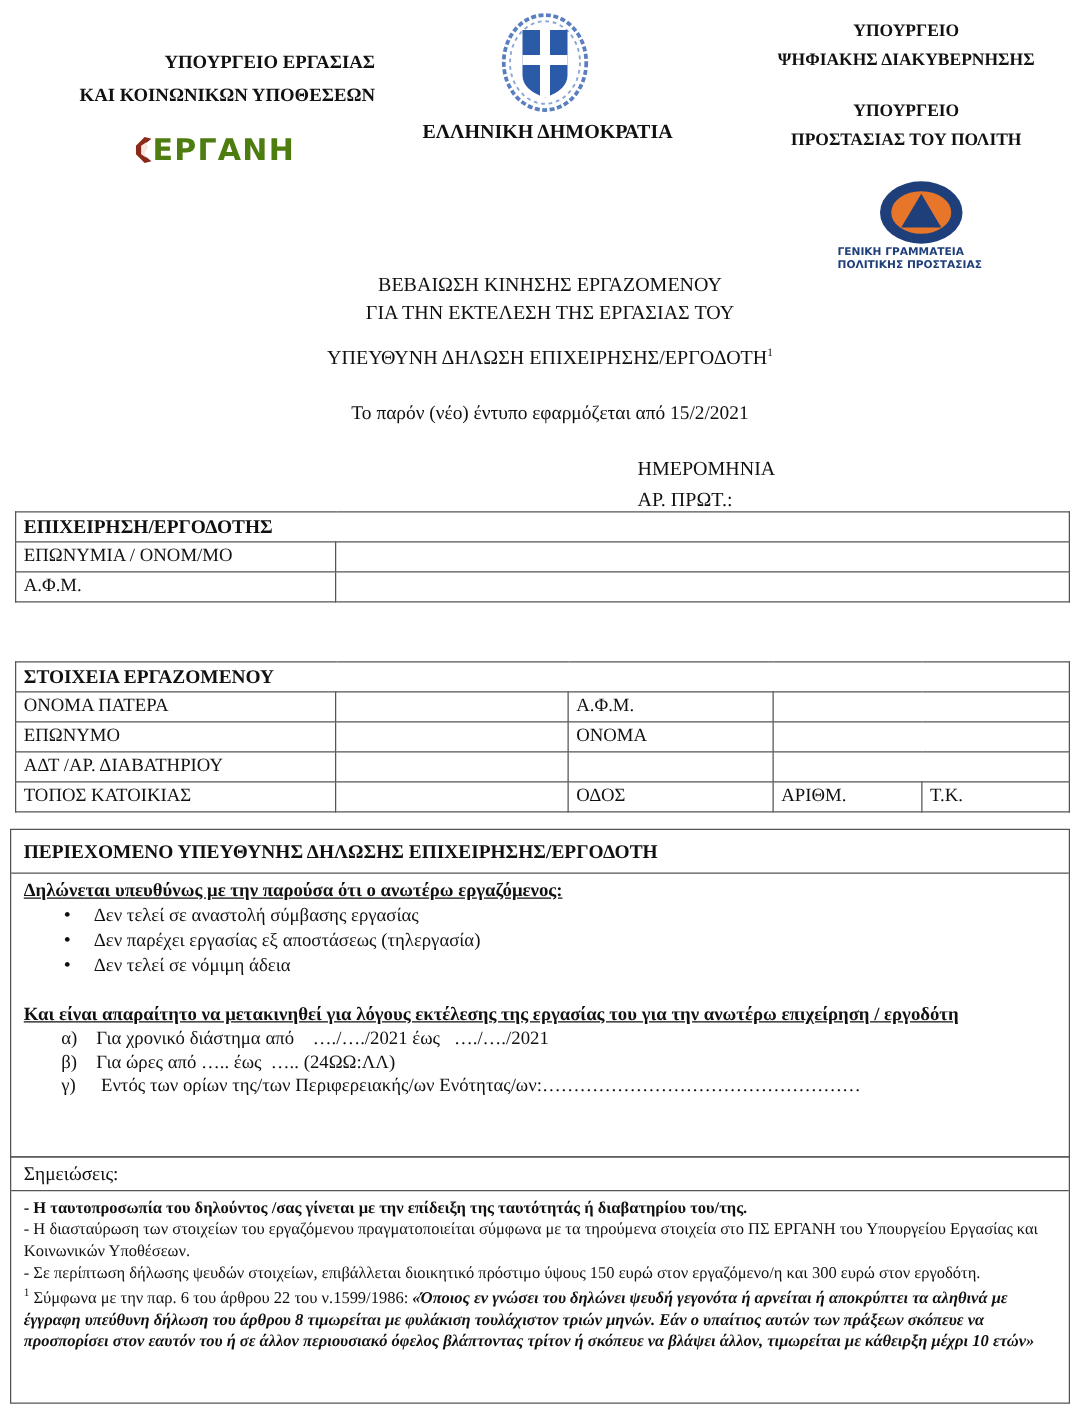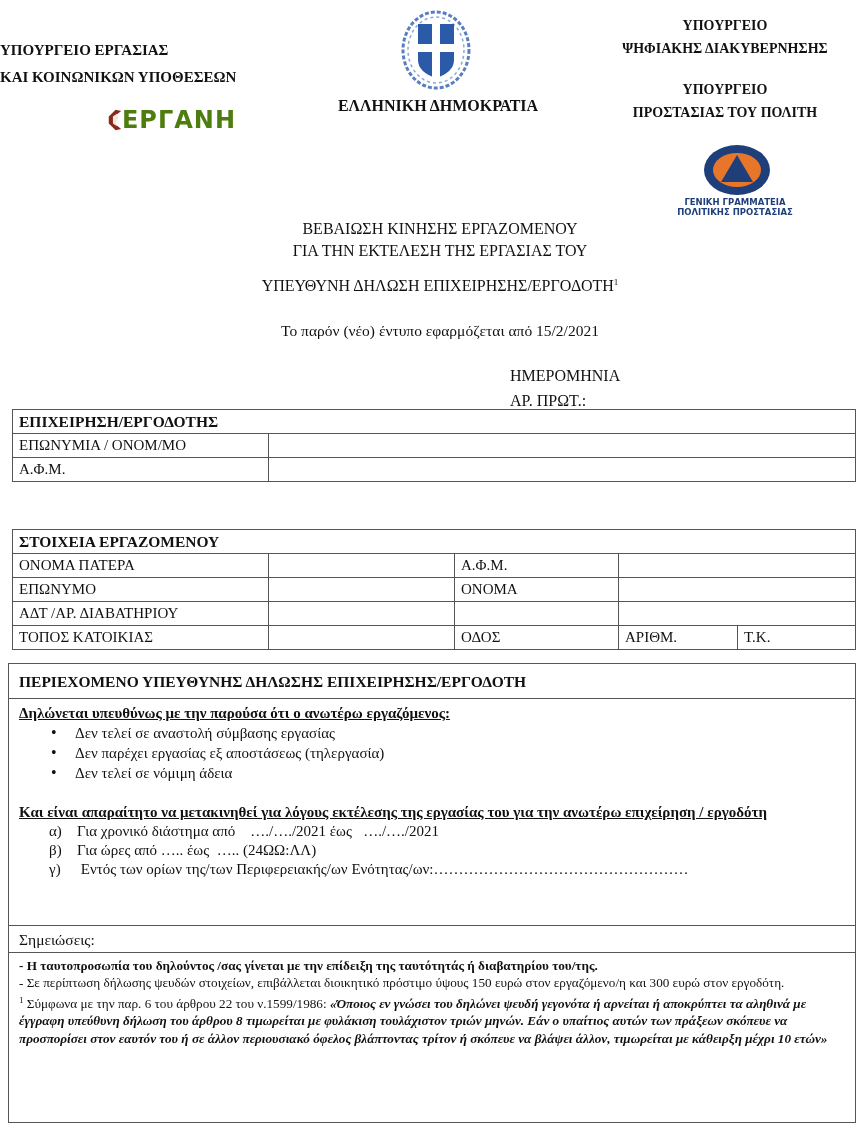--- a/index.html
+++ b/index.html
@@ -1,21 +1,21 @@
 <!DOCTYPE html>
 <html><head>
 <meta charset="utf-8">
 <style>
   html, body { margin: 0; padding: 0; background: #ffffff; }
   body {
     width: 868px; height: 1139px; position: relative; overflow: hidden;
     font-family: "Liberation Serif", "DejaVu Serif", serif; color: #111;
   }
   .abs { position: absolute; }
-  .hdr { font-weight: bold; font-size: 15px; text-align: left; line-height: 27px; }
+  .hdr { font-weight: bold; font-size: 15px; text-align: right; line-height: 27px; }
   .hdr-r { font-weight: bold; font-size: 14px; text-align: center; line-height: 23px; }
   .title { font-weight: normal; font-size: 16px; text-align: center; line-height: 22px; }
   .tbl { position: absolute; border: 1.5px solid #555; border-collapse: collapse; }
   .tbl td { border: 1px solid #555; padding: 0 0 0 6px; font-size: 15px; height: 23px; line-height: 23px; vertical-align: middle; white-space: nowrap; }
   .tbl td.head { font-weight: bold; font-size: 15.5px; }
   .box { position: absolute; border: 1.5px solid #555; box-sizing: border-box; }
   .rowline { border-bottom: 1px solid #555; }
   .p { font-size: 15px; line-height: 20px; text-decoration: underline; }
   .bold { font-weight: bold; }
   .bullets { margin: 0; padding: 0 0 0 56px; list-style: none; }
@@ -62,21 +62,21 @@
   <div>ΥΠΟΥΡΓΕΙΟ</div>
   <div>ΠΡΟΣΤΑΣΙΑΣ ΤΟΥ ΠΟΛΙΤΗ</div>
 </div>
 <div class="abs" style="left:703px; top:144px; width:68px; height:52px;">
   <svg width="68" height="52" viewBox="0 0 68 52">
     <ellipse cx="34" cy="26" rx="33" ry="25" fill="#1f3f7a"></ellipse>
     <ellipse cx="34" cy="26" rx="24" ry="17" fill="#e8762a"></ellipse>
     <polygon points="34,11 50,38 18,38" fill="#1f3f7a"></polygon>
   </svg>
 </div>
-<div class="abs" style="left:670px; top:197px; width:130px; text-align:center; font-family:'DejaVu Sans', sans-serif; font-weight:bold; font-size:8.5px; line-height:10px; color:#1f3f7a;">
+<div class="abs" style="left:670px; top:197px; width:130px; font-family:'DejaVu Sans', sans-serif; font-weight:bold; font-size:8.5px; line-height:10px; color:#1f3f7a;">
   <div>ΓΕΝΙΚΗ ΓΡΑΜΜΑΤΕΙΑ</div>
   <div>ΠΟΛΙΤΙΚΗΣ ΠΡΟΣΤΑΣΙΑΣ</div>
 </div>
 
 <div class="abs title" style="left:200px; top:218px; width:480px;">
   <div>ΒΕΒΑΙΩΣΗ ΚΙΝΗΣΗΣ ΕΡΓΑΖΟΜΕΝΟΥ</div>
   <div>ΓΙΑ ΤΗΝ ΕΚΤΕΛΕΣΗ ΤΗΣ ΕΡΓΑΣΙΑΣ ΤΟΥ</div>
 </div>
 <div class="abs title" style="left:200px; top:271px; width:480px;">
   <span>ΥΠΕΥΘΥΝΗ ΔΗΛΩΣΗ ΕΠΙΧΕΙΡΗΣΗΣ/ΕΡΓΟΔΟΤΗ</span><sup>1</sup>
@@ -159,16 +159,17 @@
       <div><span class="lbl">β)</span><span style="white-space:pre;">Για ώρες από ….. έως  ….. (24ΩΩ:ΛΛ)</span></div>
       <div><span class="lbl">γ)</span><span style="white-space:pre;"> Εντός των ορίων της/των Περιφερειακής/ων Ενότητας/ων:……………………………………………</span></div>
     </div>
   </div>
 </div>
 
 <div class="box" style="left:8px; top:925px; width:848px; height:198px;">
   <div class="rowline" style="height:26px; line-height:28px; padding-left:10px; font-size:15.5px;">Σημειώσεις:</div>
   <div class="notes" style="padding:4px 8px 0 10px;">
     <div class="bold">- Η ταυτοπροσωπία του δηλούντος /σας γίνεται με την επίδειξη της ταυτότητάς ή διαβατηρίου του/της.</div>
+    <div>- Η διασταύρωση των στοιχείων του εργαζόμενου πραγματοποιείται σύμφωνα με τα τηρούμενα στοιχεία στο ΠΣ ΕΡΓΑΝΗ του Υπουργείου Εργασίας και Κοινωνικών Υποθέσεων.</div>
     <div>- Σε περίπτωση δήλωσης ψευδών στοιχείων, επιβάλλεται διοικητικό πρόστιμο ύψους 150 ευρώ στον εργαζόμενο/η και 300 ευρώ στον εργοδότη.</div>
     <div><sup>1</sup><span> Σύμφωνα με την παρ. 6 του άρθρου 22 του ν.1599/1986: </span><span class="italic-bold">«Όποιος εν γνώσει του δηλώνει ψευδή γεγονότα ή αρνείται ή αποκρύπτει τα αληθινά  με έγγραφη υπεύθυνη δήλωση του  άρθρου 8 τιμωρείται με φυλάκιση τουλάχιστον τριών μηνών. Εάν ο υπαίτιος αυτών των πράξεων σκόπευε να προσπορίσει στον εαυτόν του ή σε άλλον περιουσιακό όφελος βλάπτοντας τρίτον ή σκόπευε να βλάψει άλλον, τιμωρείται με κάθειρξη μέχρι 10 ετών»</span></div>
   </div>
 </div>
 
 </body></html>

